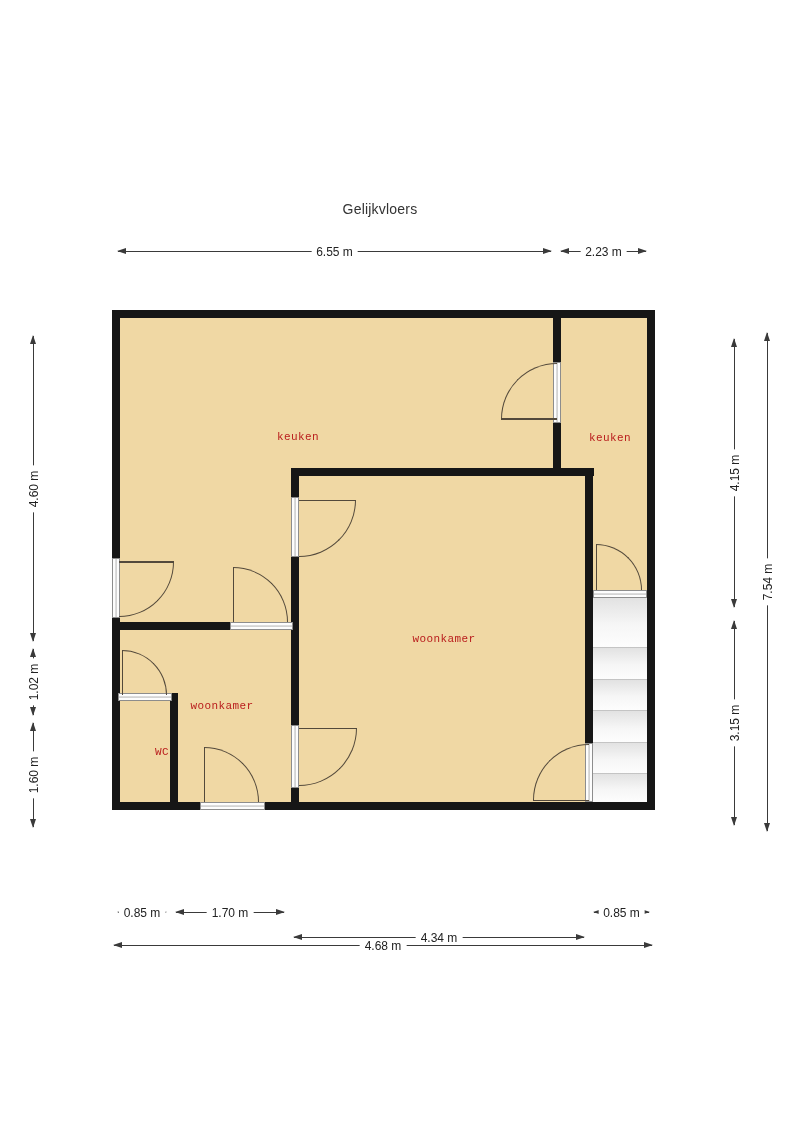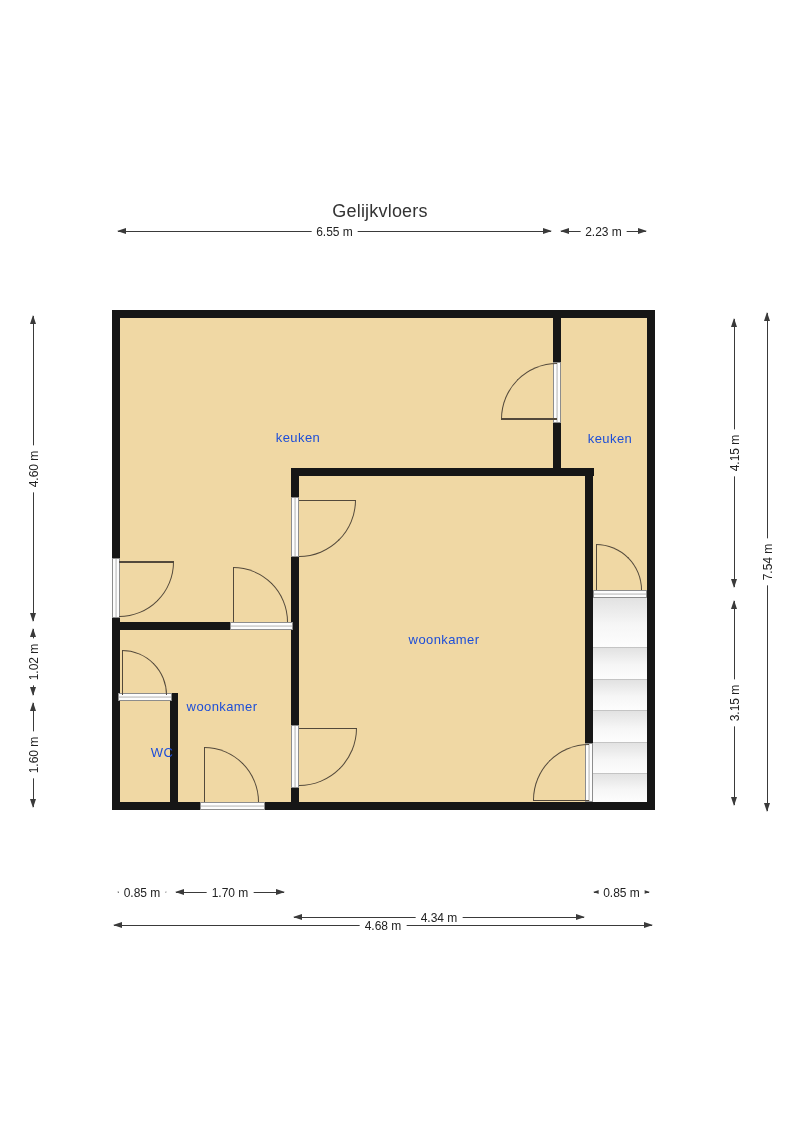--- a/index.html
+++ b/index.html
@@ -2,21 +2,21 @@
 <html><head>
 <meta charset="utf-8">
 <style>
   html,body{margin:0;padding:0;background:#fff;}
   .stage{
     position:relative;width:800px;height:1132px;background:#ffffff;
     font-family:"Liberation Sans",sans-serif;overflow:hidden;
   }
   .title{
     position:absolute;left:260px;top:201px;width:240px;text-align:center;
-    font-size:18px;color:#333;letter-spacing:.2px;
+    font-size:14px;color:#333;letter-spacing:.2px;
   }
   
   .floor{position:absolute;background:#f0d8a4;}
   
   .wall{position:absolute;background:#161616;}
   
   .jamb{position:absolute;box-sizing:border-box;border:1px solid #8d8d8d;background:#fdfdfd;}
   .jamb-v{background:linear-gradient(90deg,#fdfdfd 0%,#fdfdfd 34%,#c9c9c9 46%,#c9c9c9 56%,#fdfdfd 68%);}
   .jamb-h{background:linear-gradient(180deg,#fdfdfd 0%,#fdfdfd 34%,#c9c9c9 46%,#c9c9c9 56%,#fdfdfd 68%);}
   
@@ -25,24 +25,24 @@
   .arc-tr{border-top:1.5px solid #53493b;border-right:1.5px solid #53493b;border-top-right-radius:100%;}
   .arc-tl{border-top:1.5px solid #53493b;border-left:1.5px solid #53493b;border-top-left-radius:100%;}
   .leaf{position:absolute;background:#53493b;}
   
   .stairs{position:absolute;background:#fafafa;}
   .step{position:absolute;left:0;width:100%;background:linear-gradient(180deg,#e2e2e2 0%,#f6f6f6 55%,#fdfdfd 100%);}
   .step+.step{border-top:1px solid #c4c4c4;box-sizing:border-box;}
   
   .room-label{
     position:absolute;transform:translate(-50%,-50%);
-    font-size:13px;color:#1d4ed8;letter-spacing:.4px;white-space:nowrap;
-  }
-  
-  .dim{position:absolute;}
+    font-size:11px;color:#b91c1c;letter-spacing:.4px;white-space:nowrap;font-family:Liberation Mono, monospace;
+  }
+  
+  .dim{position:absolute;margin-top:20px;}
   .dim-h{height:7px;}
   .dim-h .dline{position:absolute;top:3px;left:1px;right:1px;height:1px;background:#3a3a3a;}
   .arr{position:absolute;width:0;height:0;}
   .dim-h .arr-l{left:0;top:0;border-top:3.5px solid transparent;border-bottom:3.5px solid transparent;border-right:9px solid #3a3a3a;}
   .dim-h .arr-r{right:0;top:0;border-top:3.5px solid transparent;border-bottom:3.5px solid transparent;border-left:9px solid #3a3a3a;}
   .dim-h .dlabel{
     position:absolute;left:50%;top:3.5px;transform:translate(-50%,-50%);
     background:#fff;padding:0 5px;font-size:12px;color:#222;white-space:nowrap;
   }
   .dim-v{width:7px;}

